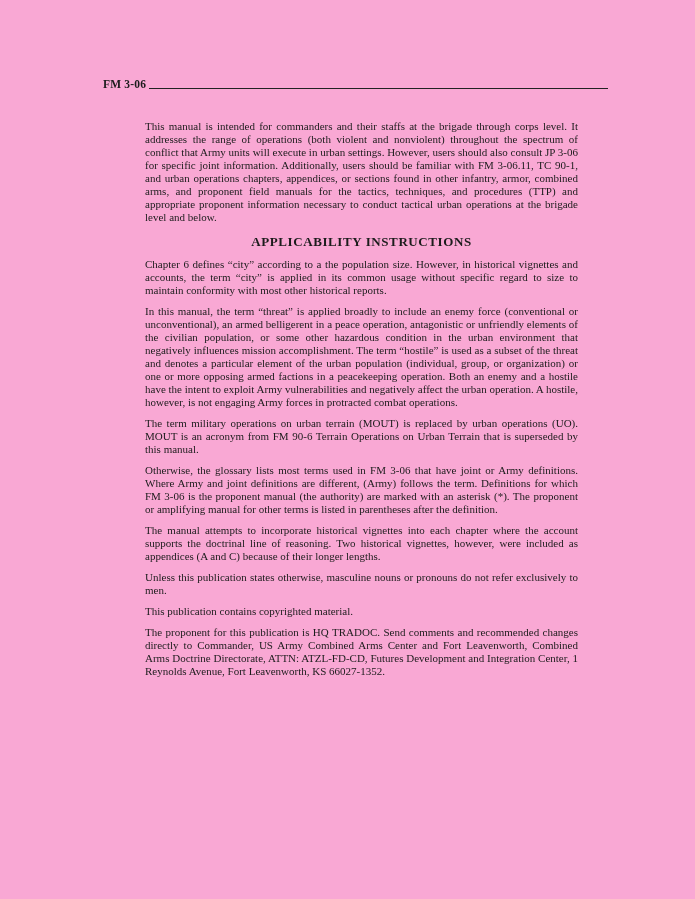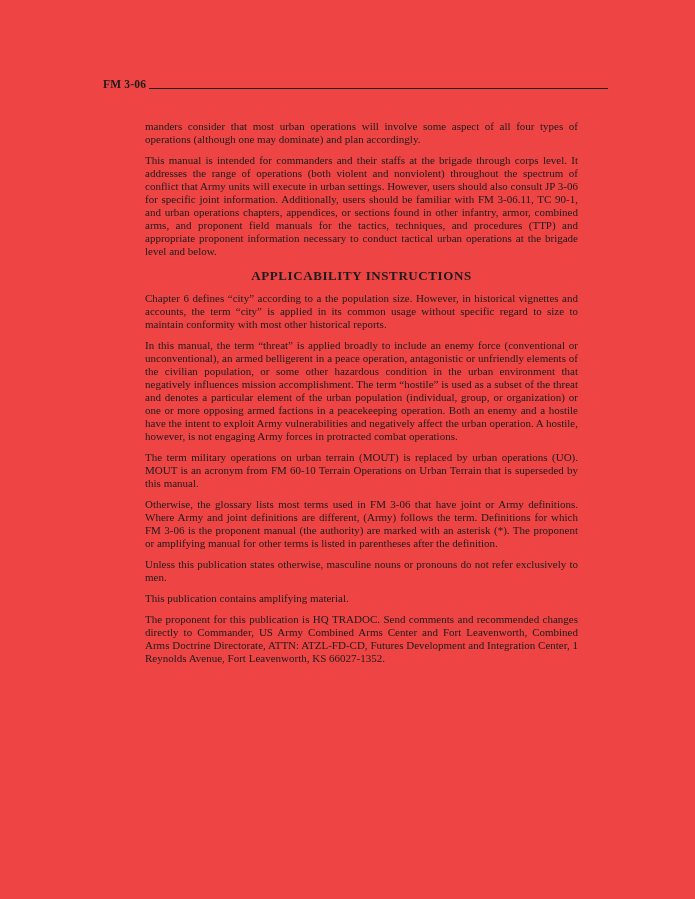--- a/index.html
+++ b/index.html
@@ -2,21 +2,21 @@
 <html><head>
 <meta charset="utf-8">
 <style>
   html, body { margin: 0; padding: 0; }
   body { background: #ffffff; }
 
   .page {
     position: relative;
     width: 695px;
     height: 899px;
-    background: #ef4444;
+    background: #f9a8d4;
     font-family: "Liberation Serif", "DejaVu Serif", serif;
     color: #1c1c1c;
     box-sizing: border-box;
     overflow: hidden;
   }
 
   .header {
     position: absolute;
     left: 103px;
     top: 78px;
@@ -71,37 +71,37 @@
 <body>
 
 <div class="page">
 
   <div class="header">
     <span class="doc-id">FM 3-06</span>
     <span class="header-rule"></span>
   </div>
 
   <div class="content">
-    <p>manders consider that most urban operations will involve some aspect of all four types of operations (although one may dominate) and plan accordingly.</p>
 
 
     <p>This manual is intended for commanders and their staffs at the brigade through corps level. It addresses the range of operations (both violent and nonviolent) throughout the spectrum of conflict that Army units will execute in urban settings. However, users should also consult JP 3-06 for specific joint information. Additionally, users should be familiar with FM 3-06.11, TC 90-1, and urban operations chapters, appendices, or sections found in other infantry, armor, combined arms, and proponent field manuals for the tactics, techniques, and procedures (TTP) and appropriate proponent information necessary to conduct tactical urban operations at the brigade level and below.</p>
 
     <h2>APPLICABILITY INSTRUCTIONS</h2>
 
     <p>Chapter 6 defines “city” according to a the population size. However, in historical vignettes and accounts, the term “city” is applied in its common usage without specific regard to size to maintain conformity with most other historical reports.</p>
 
     <p><span>In this manual, the term “threat” is applied broadly to include an enemy force (conventional or unconventional), an armed belligerent in a peace operation, antagonistic or unfriendly elements of the civilian population, or some other hazardous condition in the urban environment that negatively influences mission accomplishment. The term “hostile” is used as a subset of the threat and denotes a particular element of the urban population (individual, group, or organization) or one or more opposing armed factions in a peacekeeping operation. Both an enemy and a hostile have the </span><span class="it">intent</span><span> to exploit Army vulnerabilities and negatively affect the urban operation. A hostile, however, is not engaging Army forces in protracted combat operations.</span></p>
 
-    <p><span>The term military operations on urban terrain (MOUT) is replaced by urban operations (UO).  MOUT is an acronym from FM 60-10 </span><span class="it">Terrain Operations on Urban Terrain</span><span> that is superseded by this manual.</span></p>
+    <p><span>The term military operations on urban terrain (MOUT) is replaced by urban operations (UO).  MOUT is an acronym from FM 90-6 </span><span class="it">Terrain Operations on Urban Terrain</span><span> that is superseded by this manual.</span></p>
 
     <p><span>Otherwise, the glossary lists most terms used in FM 3-06 that have joint or Army definitions. Where Army and joint definitions are different, </span><span class="it">(Army)</span><span> follows the term. Definitions for which FM 3-06 is the proponent manual (the authority) are marked with an asterisk (*). The proponent or amplifying manual for other terms is listed in parentheses after the definition.</span></p>
 
+    <p>The manual attempts to incorporate historical vignettes into each chapter where the account supports the doctrinal line of reasoning. Two historical vignettes, however, were included as appendices (A and C) because of their longer lengths.</p>
 
     <p>Unless this publication states otherwise, masculine nouns or pronouns do not refer exclusively to men.</p>
 
-    <p>This publication contains amplifying material.</p>
+    <p>This publication contains copyrighted material.</p>
 
     <p>The proponent for this publication is HQ TRADOC. Send comments and recommended changes directly to Commander, US Army Combined Arms Center and Fort Leavenworth, Combined Arms Doctrine Directorate, ATTN: ATZL-FD-CD, Futures Development and Integration Center, 1 Reynolds Avenue, Fort Leavenworth, KS 66027-1352.</p>
   </div>
 
 
 </div>
 
 </body></html>

